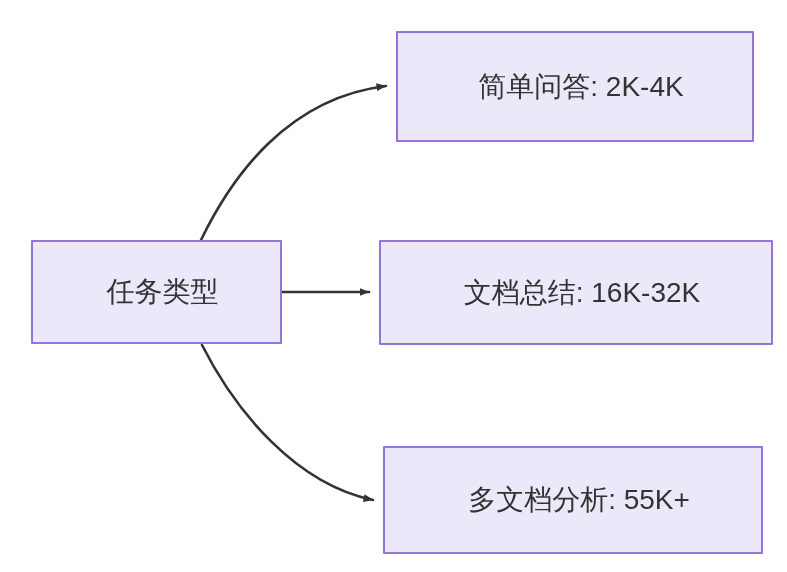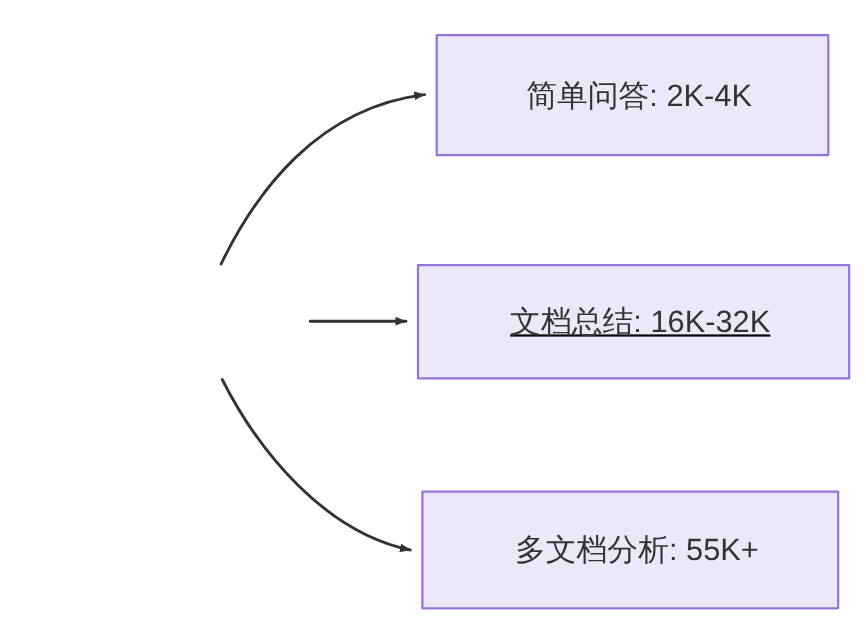--- a/index.html
+++ b/index.html
@@ -41,21 +41,21 @@
     color: #333333;
     font-size: 28px;
     line-height: 1.2;
     white-space: nowrap;
     letter-spacing: 0px;
     text-align: center;
   }
   
   #node-root      { left: 31px;  top: 240px; width: 251px; height: 104px; }
   #node-simple-qa { left: 396px; top: 31px;  width: 358px; height: 111px; }
-  #node-doc-sum   { left: 379px; top: 240px; width: 394px; height: 105px; text-decoration: underline; }
+  #node-doc-sum   { left: 379px; top: 240px; width: 394px; height: 105px; }
   #node-multi-doc { left: 383px; top: 446px; width: 380px; height: 108px; }
 </style>
 </head>
 <body>
 
 <div id="canvas">
 
   <svg id="edge-layer" viewBox="0 0 787 572" width="787" height="572" xmlns="http://www.w3.org/2000/svg">
     <defs>
       <marker id="arrowhead" markerWidth="10" markerHeight="8" refX="9.5" refY="4" orient="auto" markerUnits="userSpaceOnUse">
@@ -63,20 +63,23 @@
       </marker>
     </defs>
 
     <path d="M 201,240 C 232,176 288,98 386,86" fill="none" stroke="#333333" stroke-width="2.6" stroke-linecap="round" marker-end="url(#arrowhead)"></path>
 
     <path d="M 282,292 L 369,292" fill="none" stroke="#333333" stroke-width="2.6" stroke-linecap="round" marker-end="url(#arrowhead)"></path>
 
     <path d="M 202,345 C 236,412 296,484 373,500" fill="none" stroke="#333333" stroke-width="2.6" stroke-linecap="round" marker-end="url(#arrowhead)"></path>
   </svg>
 
+  <div class="node" id="node-root">
+    <span class="node-label">任务类型</span>
+  </div>
 
   <div class="node" id="node-simple-qa">
     <span class="node-label">简单问答: 2K-4K</span>
   </div>
 
   <div class="node" id="node-doc-sum">
     <span class="node-label">文档总结: 16K-32K</span>
   </div>
 
   <div class="node" id="node-multi-doc">

